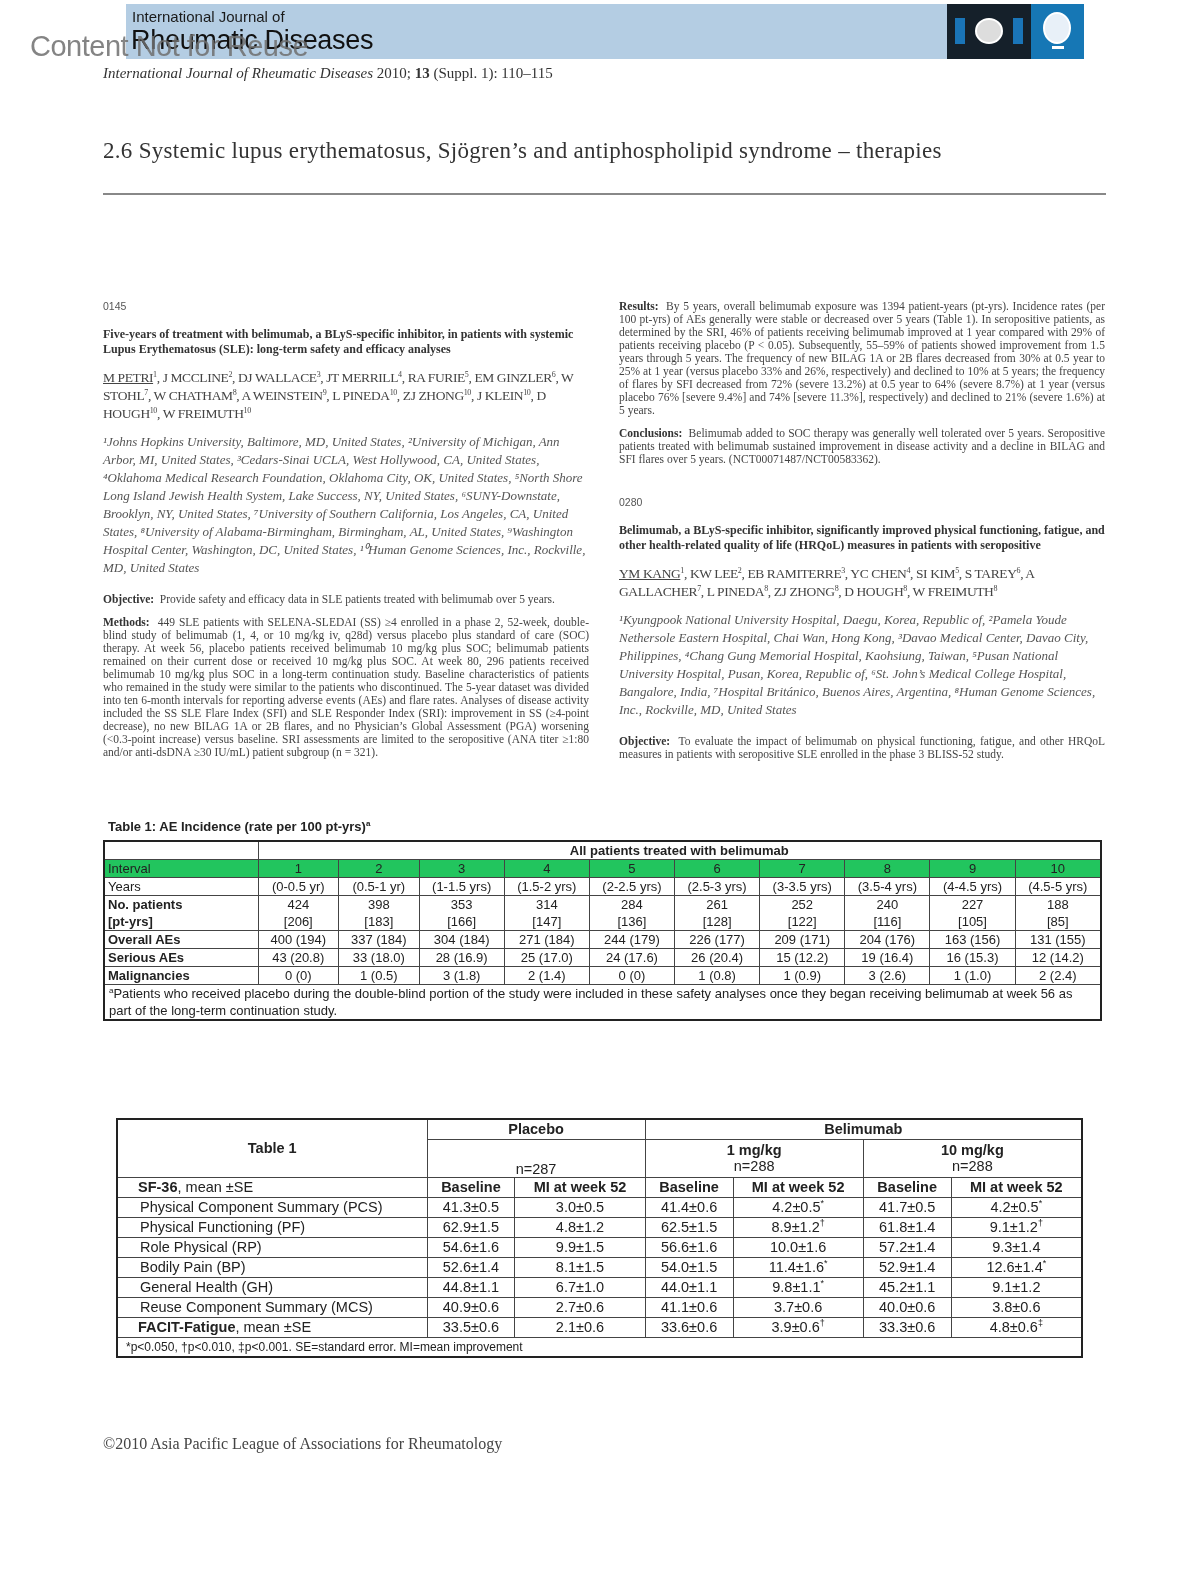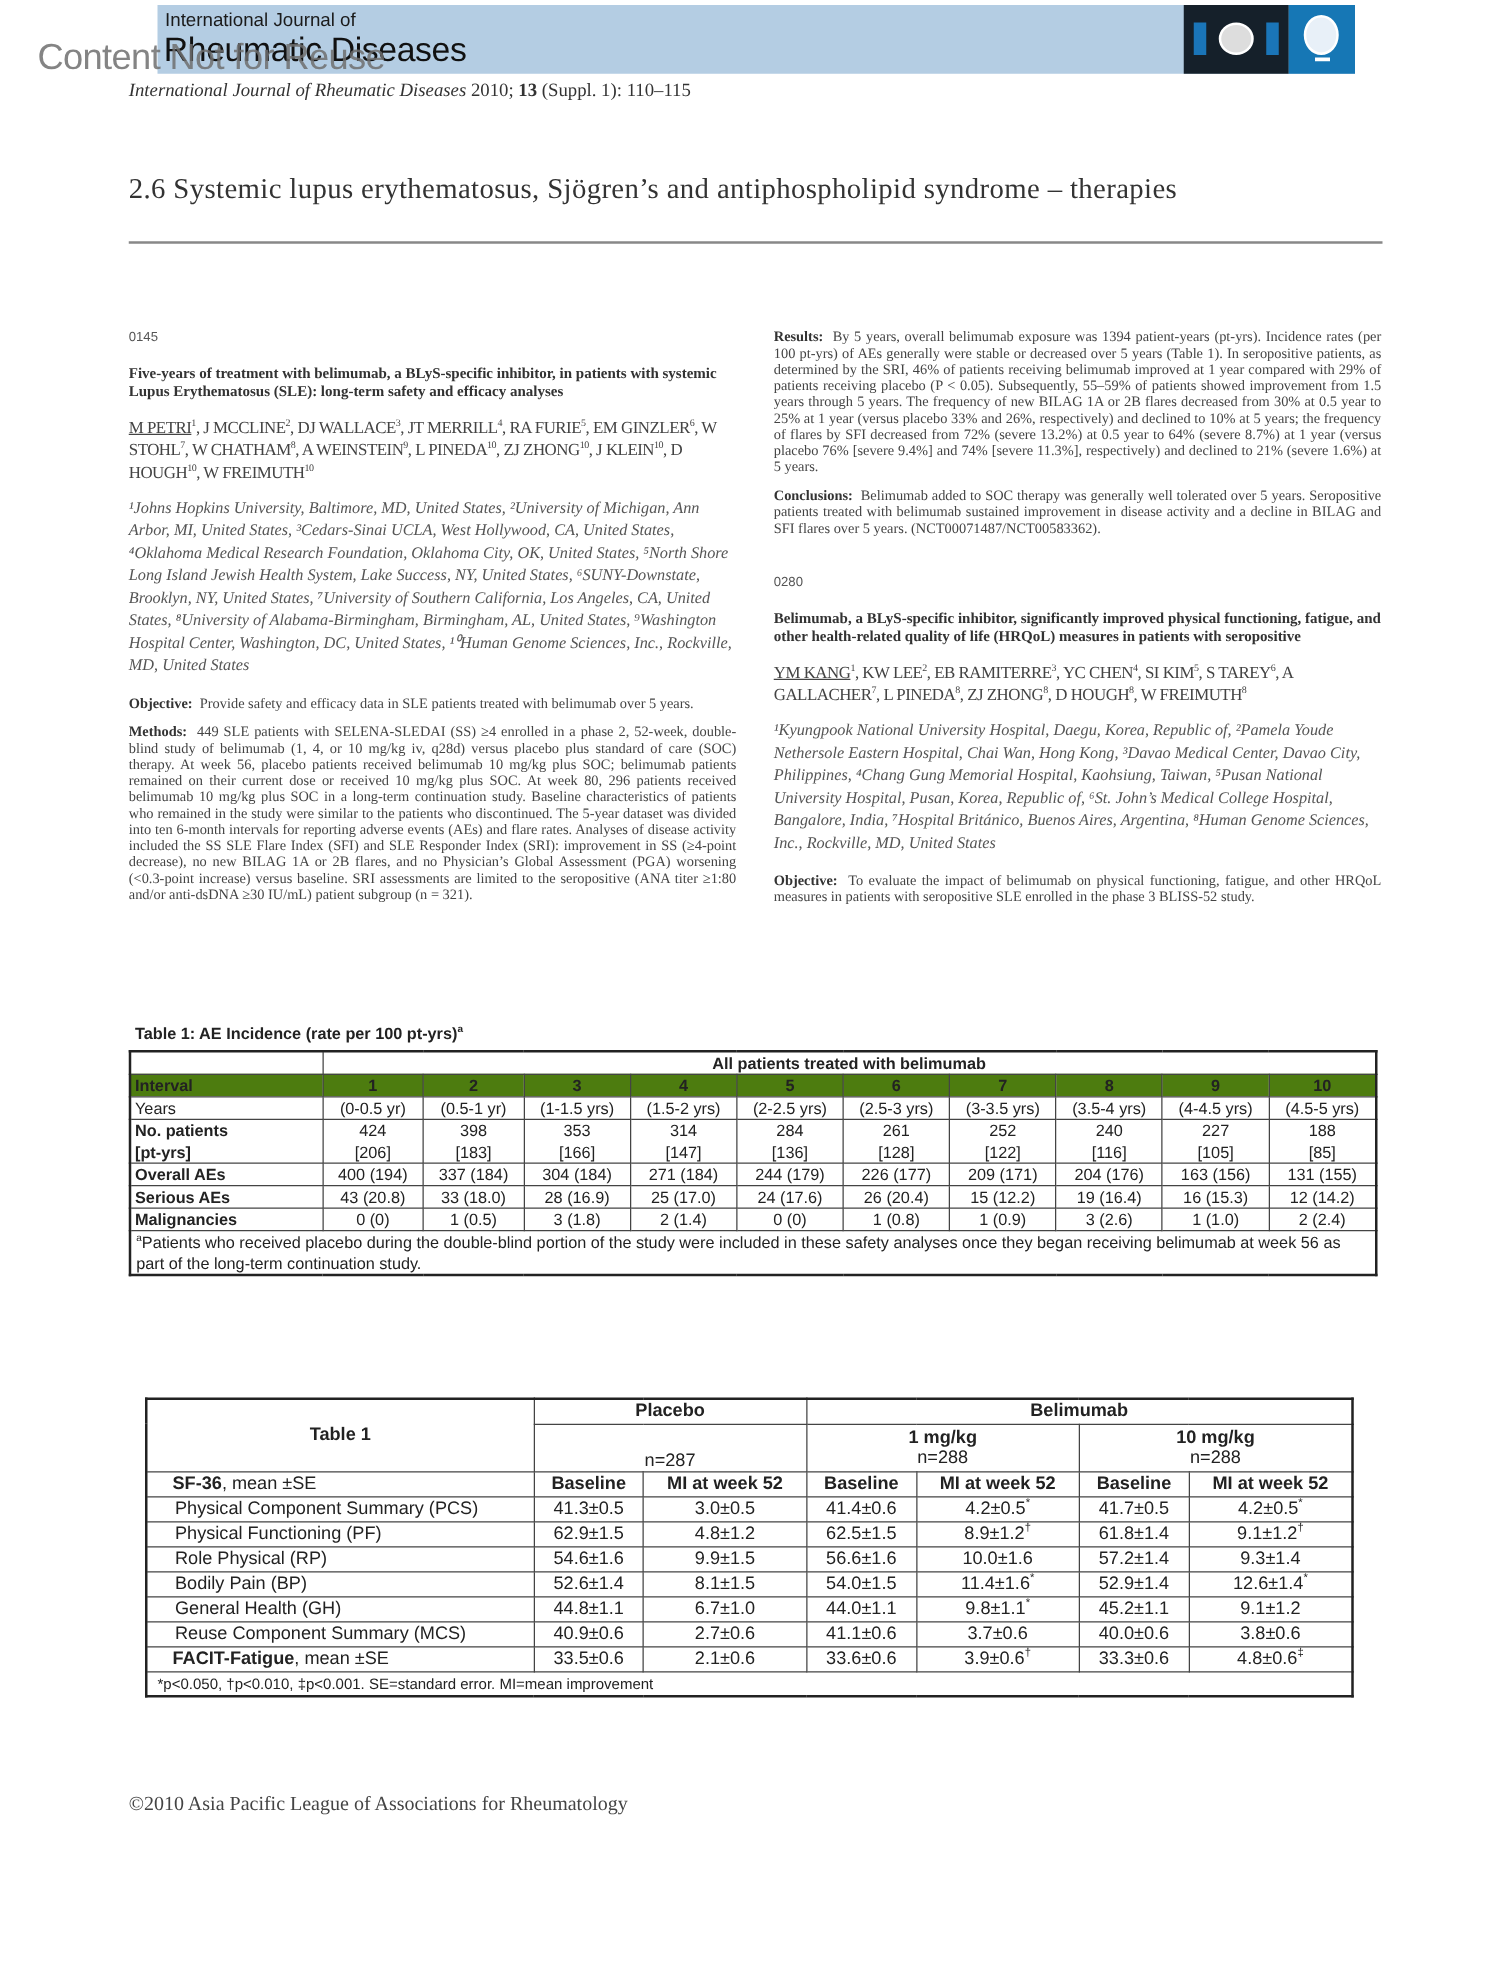--- a/index.html
+++ b/index.html
@@ -18,37 +18,37 @@
 
   .watermark { position: absolute; left: 30px; top: 30px; font-family: "Liberation Sans", sans-serif; font-size: 29px; color: rgba(110,110,110,0.85); letter-spacing: -0.5px; }
 
   .citation { position: absolute; left: 103px; top: 65px; font-size: 15px; color: #333; }
   .citation i { font-style: italic; }
 
   .section-title { position: absolute; left: 103px; top: 138px; width: 900px; font-size: 23px; line-height: 25px; color: #333; letter-spacing: 0.3px; }
   .title-rule { position: absolute; left: 103px; top: 193px; width: 1003px; height: 2px; background: #888; }
 
   
-  .col { position: absolute; font-size: 11.5px; line-height: 13px; color: #444; text-align: justify; }
+  .col { position: absolute; font-size: 11.5px; line-height: 13px; color: #444; text-align: justify; margin-top: 36px; }
   .abs-id { font-size: 10.5px; color: #555; margin-bottom: 14px; font-family: "Liberation Sans", sans-serif; }
   .abs-title { font-weight: bold; font-size: 12px; line-height: 15px; color: #333; margin-bottom: 12px; text-align: left; }
   .authors { font-size: 13.5px; line-height: 18px; color: #444; margin-bottom: 10px; text-align: left; letter-spacing: -0.4px; }
   .authors u { text-decoration: underline; }
   .affil { font-style: italic; font-size: 13px; line-height: 18px; color: #555; margin-bottom: 16px; text-align: left; }
   .para { margin-bottom: 10px; }
   .para b { color: #333; }
 
   
   .t1-caption { position: absolute; left: 108px; top: 819px; font-family: "Liberation Sans", sans-serif; font-weight: bold; font-size: 13px; color: #222; }
   table { border-collapse: collapse; font-family: "Liberation Sans", sans-serif; color: #222; }
   .t1 { position: absolute; left: 103px; top: 840px; width: 999px; border: 2px solid #222; font-size: 13px; }
   .t1 td, .t1 th { border: 1px solid #444; padding: 0 3px; height: 18px; text-align: center; font-weight: normal; white-space: nowrap; }
   .t1 .rowlabel { text-align: left; width: 154px; }
   .t1 .bold { font-weight: bold; }
-  .t1 .grey td, .t1 .grey th { background: #4d7c0f; font-weight: bold; }
+  .t1 .grey td, .t1 .grey th { background: #22c55e; font-weight: normal; }
   .t1 .foot td { text-align: left; white-space: normal; line-height: 17px; padding: 0 4px; }
   .t1 .twoline { line-height: 17px; }
 
   
   .t2 { position: absolute; left: 116px; top: 1118px; width: 967px; border: 2px solid #222; font-size: 14.5px; }
   .t2 td, .t2 th { border: 1px solid #444; height: 20px; text-align: center; font-weight: normal; padding: 0 4px; white-space: nowrap; }
   .t2 .lbl { text-align: left; padding-left: 22px; }
   .t2 .lbl-main { text-align: left; padding-left: 20px; }
   .t2 .bold { font-weight: bold; }
   .t2 sup { font-size: 9px; }

